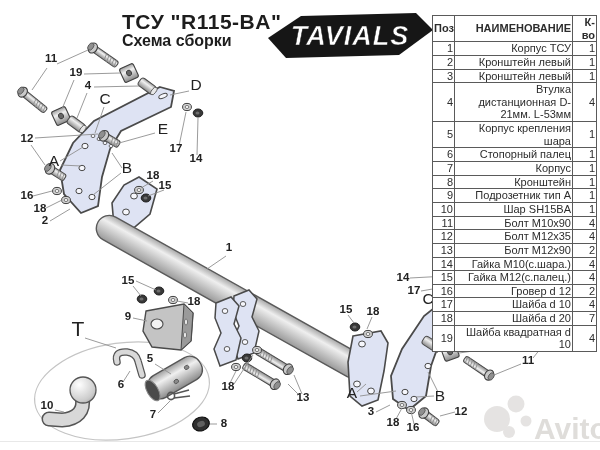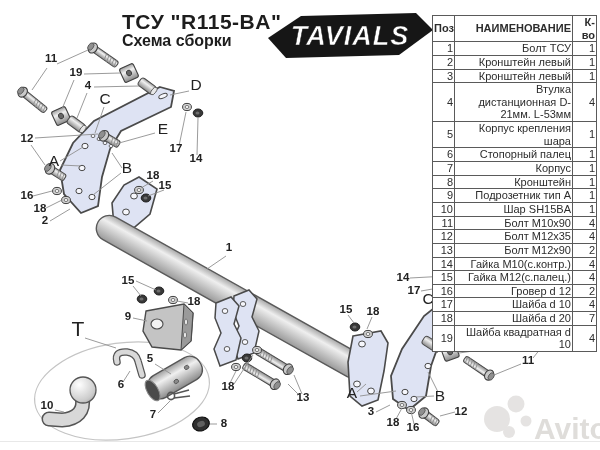--- a/index.html
+++ b/index.html
@@ -334,21 +334,21 @@
     <thead>
       <tr>
         <th>Поз.</th>
         <th>НАИМЕНОВАНИЕ</th>
         <th>К-во</th>
       </tr>
     </thead>
     <tbody>
       <tr>
           <td>1</td>
-          <td>Болт ТСУ</td>
+          <td>Корпус ТСУ</td>
           <td>1</td>
         </tr>
       <tr>
           <td>2</td>
           <td>Кронштейн левый</td>
           <td>1</td>
         </tr>
       <tr>
           <td>3</td>
           <td>Кронштейн левый</td>
@@ -399,21 +399,21 @@
           <td>Болт М12х35</td>
           <td>4</td>
         </tr>
       <tr>
           <td>13</td>
           <td>Болт М12х90</td>
           <td>2</td>
         </tr>
       <tr>
           <td>14</td>
-          <td>Гайка М10(с.контр.)</td>
+          <td>Гайка М10(с.шара.)</td>
           <td>4</td>
         </tr>
       <tr>
           <td>15</td>
           <td>Гайка М12(с.палец.)</td>
           <td>4</td>
         </tr>
       <tr>
           <td>16</td>
           <td>Гровер d 12</td>

